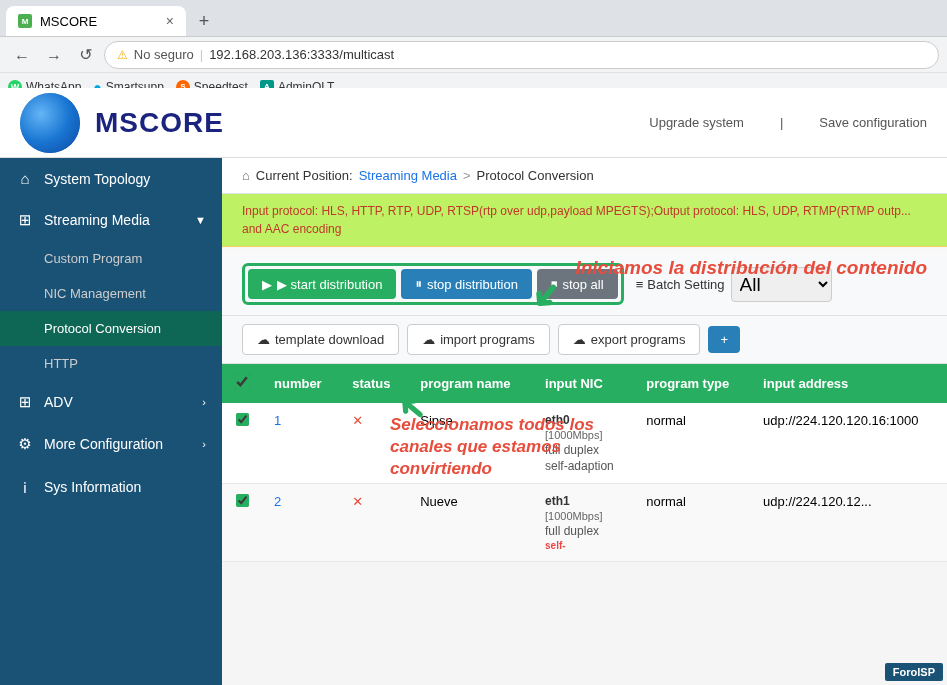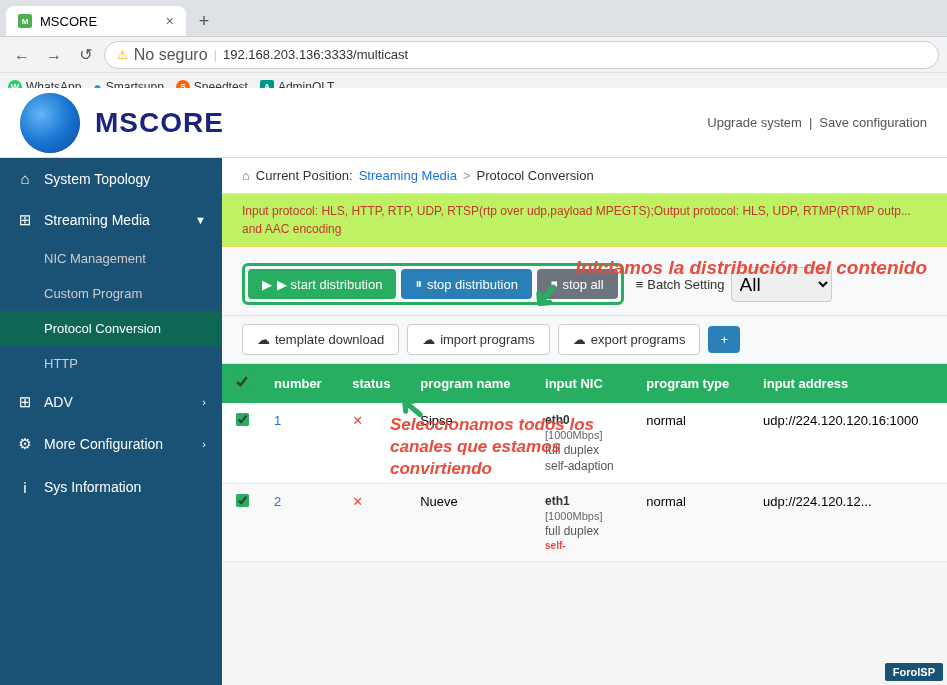--- a/index.html
+++ b/index.html
@@ -27,21 +27,21 @@
     .bm-green { background: #25d366; color: white; }
 
     
     .app-wrapper { display: flex; flex-direction: column; height: calc(685px - 88px); background: #f5f5f5; }
 
     
     .app-header { background: white; display: flex; align-items: center; padding: 0 20px; height: 70px; border-bottom: 1px solid #ddd; }
     .app-logo { width: 60px; height: 60px; background: radial-gradient(circle at 30% 30%, #87ceeb, #1565c0, #0d47a1); border-radius: 50%; margin-right: 15px; display: flex; align-items: center; justify-content: center; overflow: hidden; }
     .globe-icon { width: 100%; height: 100%; border-radius: 50%; background: radial-gradient(circle at 35% 35%, #64b5f6, #1976d2, #0d47a1); }
     .app-title { font-size: 28px; font-weight: bold; color: #1a237e; letter-spacing: 1px; }
-    .header-actions { margin-left: auto; display: flex; align-items: center; gap: 7px; font-size: 13px; color: #555; }
+    .header-actions { margin-left: auto; display: flex; align-items: center; gap: 36px; font-size: 13px; color: #555; }
     .header-actions a { color: #555; text-decoration: none; }
 
     
     .main-content { display: flex; flex: 1; overflow: hidden; }
 
     
     .sidebar { width: 222px; background: #1a5276; color: white; flex-shrink: 0; overflow-y: auto; }
     .sidebar-item { display: flex; align-items: center; padding: 12px 16px; cursor: pointer; gap: 10px; font-size: 14px; transition: background 0.2s; }
     .sidebar-item .icon { width: 18px; text-align: center; font-size: 15px; }
     .sidebar-item .arrow { margin-left: auto; font-size: 11px; }
@@ -114,21 +114,21 @@
       <span class="tab-close">×</span>
     </div>
     <div class="new-tab-btn">+</div>
   </div>
   <div class="browser-nav">
     <button class="nav-btn">←</button>
     <button class="nav-btn">→</button>
     <button class="nav-btn">↺</button>
     <div class="address-bar">
       <span class="warning">⚠</span>
-      <span style="font-size:16px;color:#555">No seguro</span>
+      <span style="font-size:13px;color:#555">No seguro</span>
       <span class="separator">|</span>
       <span class="url">192.168.203.136:3333/multicast</span>
     </div>
   </div>
   <div class="bookmarks-bar">
     <div class="bookmark-item">
       <div class="bookmark-favicon bm-green" style="width:14px;height:14px;border-radius:50%;background:#25d366;display:flex;align-items:center;justify-content:center;">
         <span style="color:white;font-size:9px;font-weight:bold">W</span>
       </div>
       <span>WhatsApp</span>
@@ -172,24 +172,24 @@
       <div class="sidebar-item">
         <span class="icon">⌂</span>
         <span>System Topology</span>
       </div>
       <div class="sidebar-item">
         <span class="icon">⊞</span>
         <span>Streaming Media</span>
         <span class="arrow">▼</span>
       </div>
       <div class="sidebar-sub-item">
+        <span>Custom Program</span>
+      </div>
+      <div class="sidebar-sub-item">
         <span>NIC Management</span>
-      </div>
-      <div class="sidebar-sub-item">
-        <span>Custom Program</span>
       </div>
       <div class="sidebar-sub-item active">
         <span>Protocol Conversion</span>
       </div>
       <div class="sidebar-sub-item">
         <span>HTTP</span>
       </div>
       <div class="sidebar-item">
         <span class="icon">⊞</span>
         <span>ADV</span>

